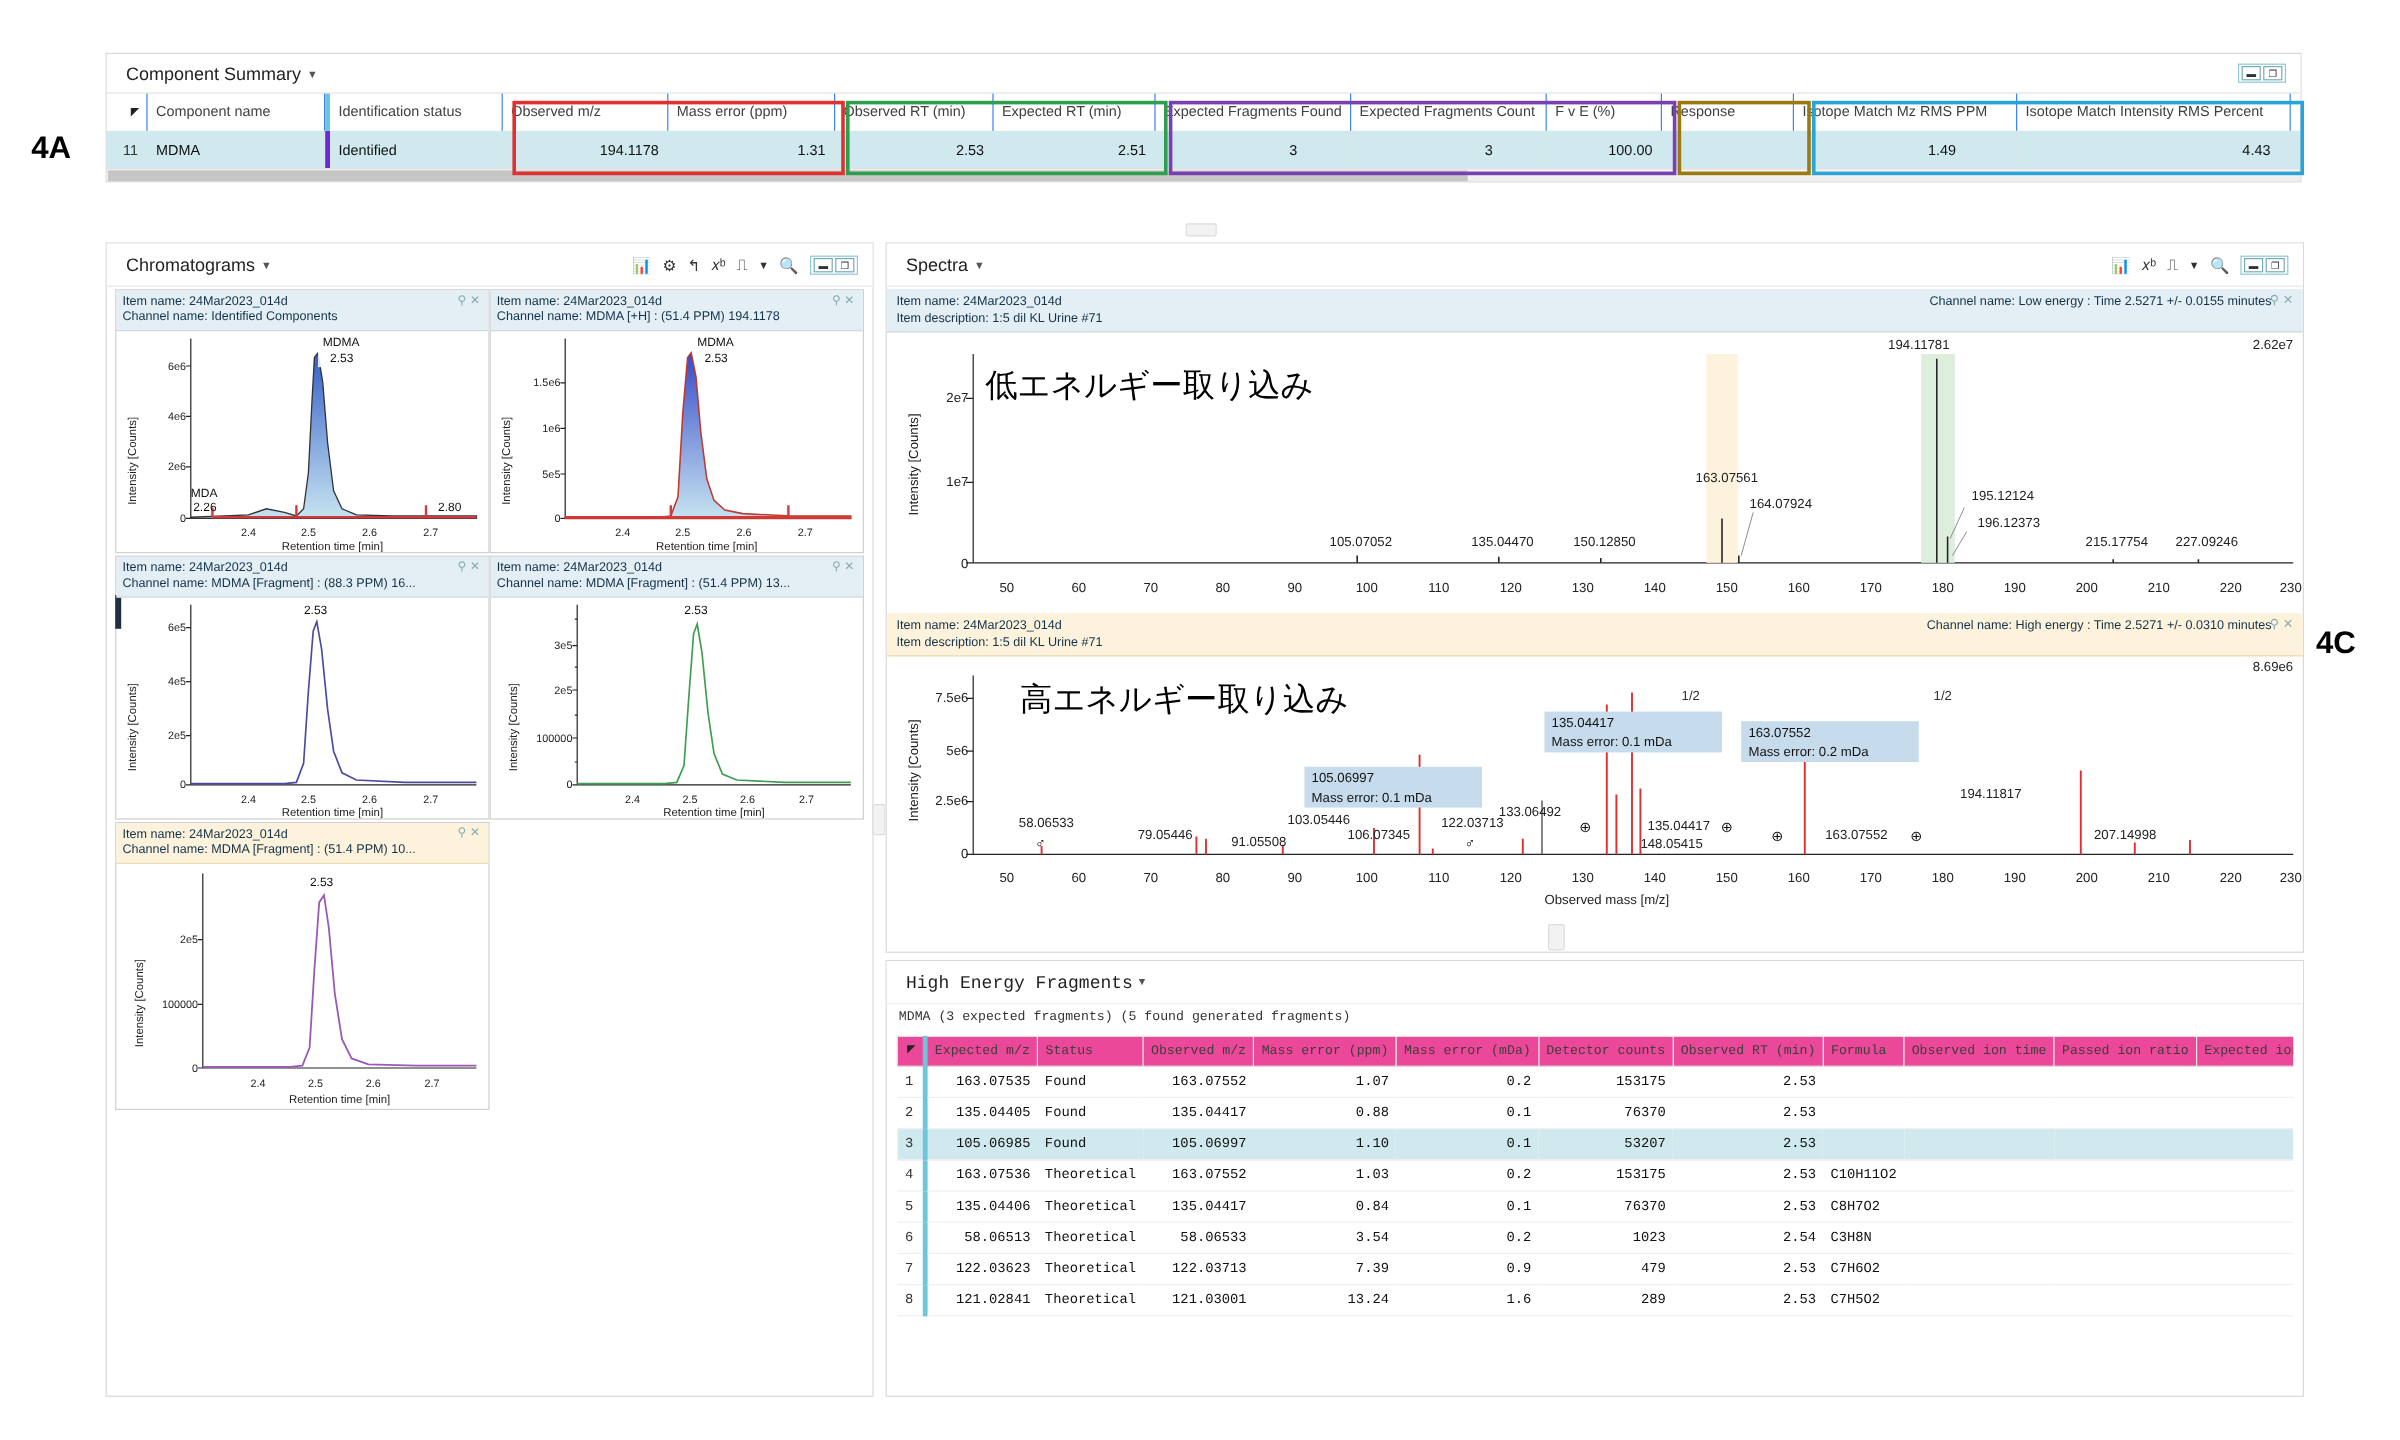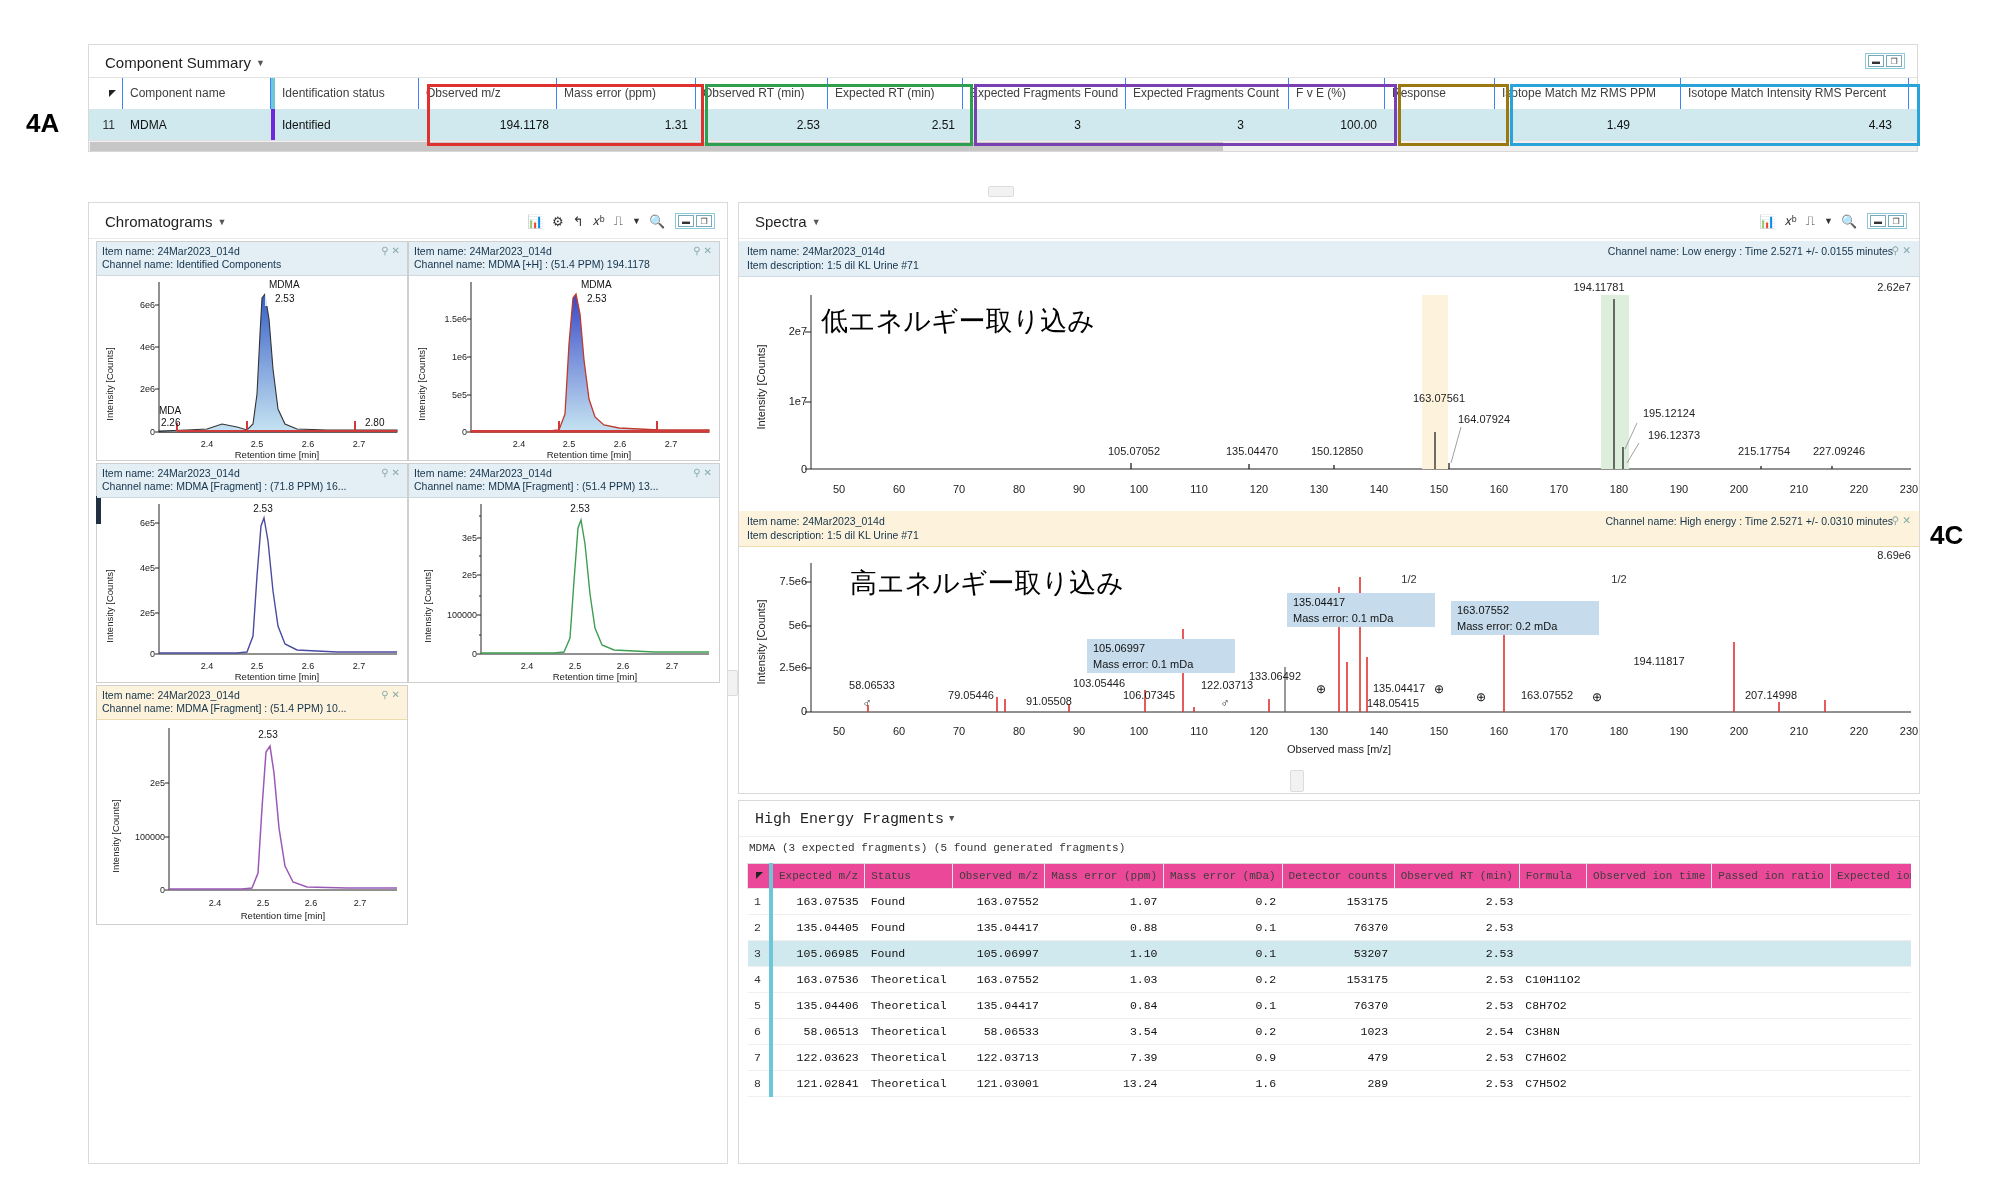--- a/index.html
+++ b/index.html
@@ -273,21 +273,21 @@
           <text x="180" y="184" font-size="9.5" fill="#222" text-anchor="middle">Retention time [min]</text>
           <text x="16" y="110" font-size="9.5" fill="#222" transform="rotate(-90 16,110)" text-anchor="middle">Intensity [Counts]</text>
         </svg>
       </div>
     </div>
 
     <div class="cbox" style="left:0; top:222px; width:50%; height:220px;">
       <div class="selstrip"></div>
       <div class="hdr">
         <div>Item name: 24Mar2023_014d</div>
-        <div>Channel name: MDMA [Fragment] : (71.8 PPM) 16...</div>
+        <div>Channel name: MDMA [Fragment] : (88.3 PPM) 16...</div>
         <span class="pinx">⚲✕</span>
       </div>
       <div class="plot">
         <svg viewBox="0 0 310 186" preserveAspectRatio="none">
           <line x1="62" y1="8" x2="62" y2="158" stroke="#222" stroke-width="1"></line>
           <line x1="62" y1="158" x2="300" y2="158" stroke="#222" stroke-width="1"></line>
           <g font-size="9" fill="#222" text-anchor="end">
             <text x="58" y="30">6e5</text>
               <text x="58" y="75">4e5</text>
             <text x="58" y="120">2e5</text>

